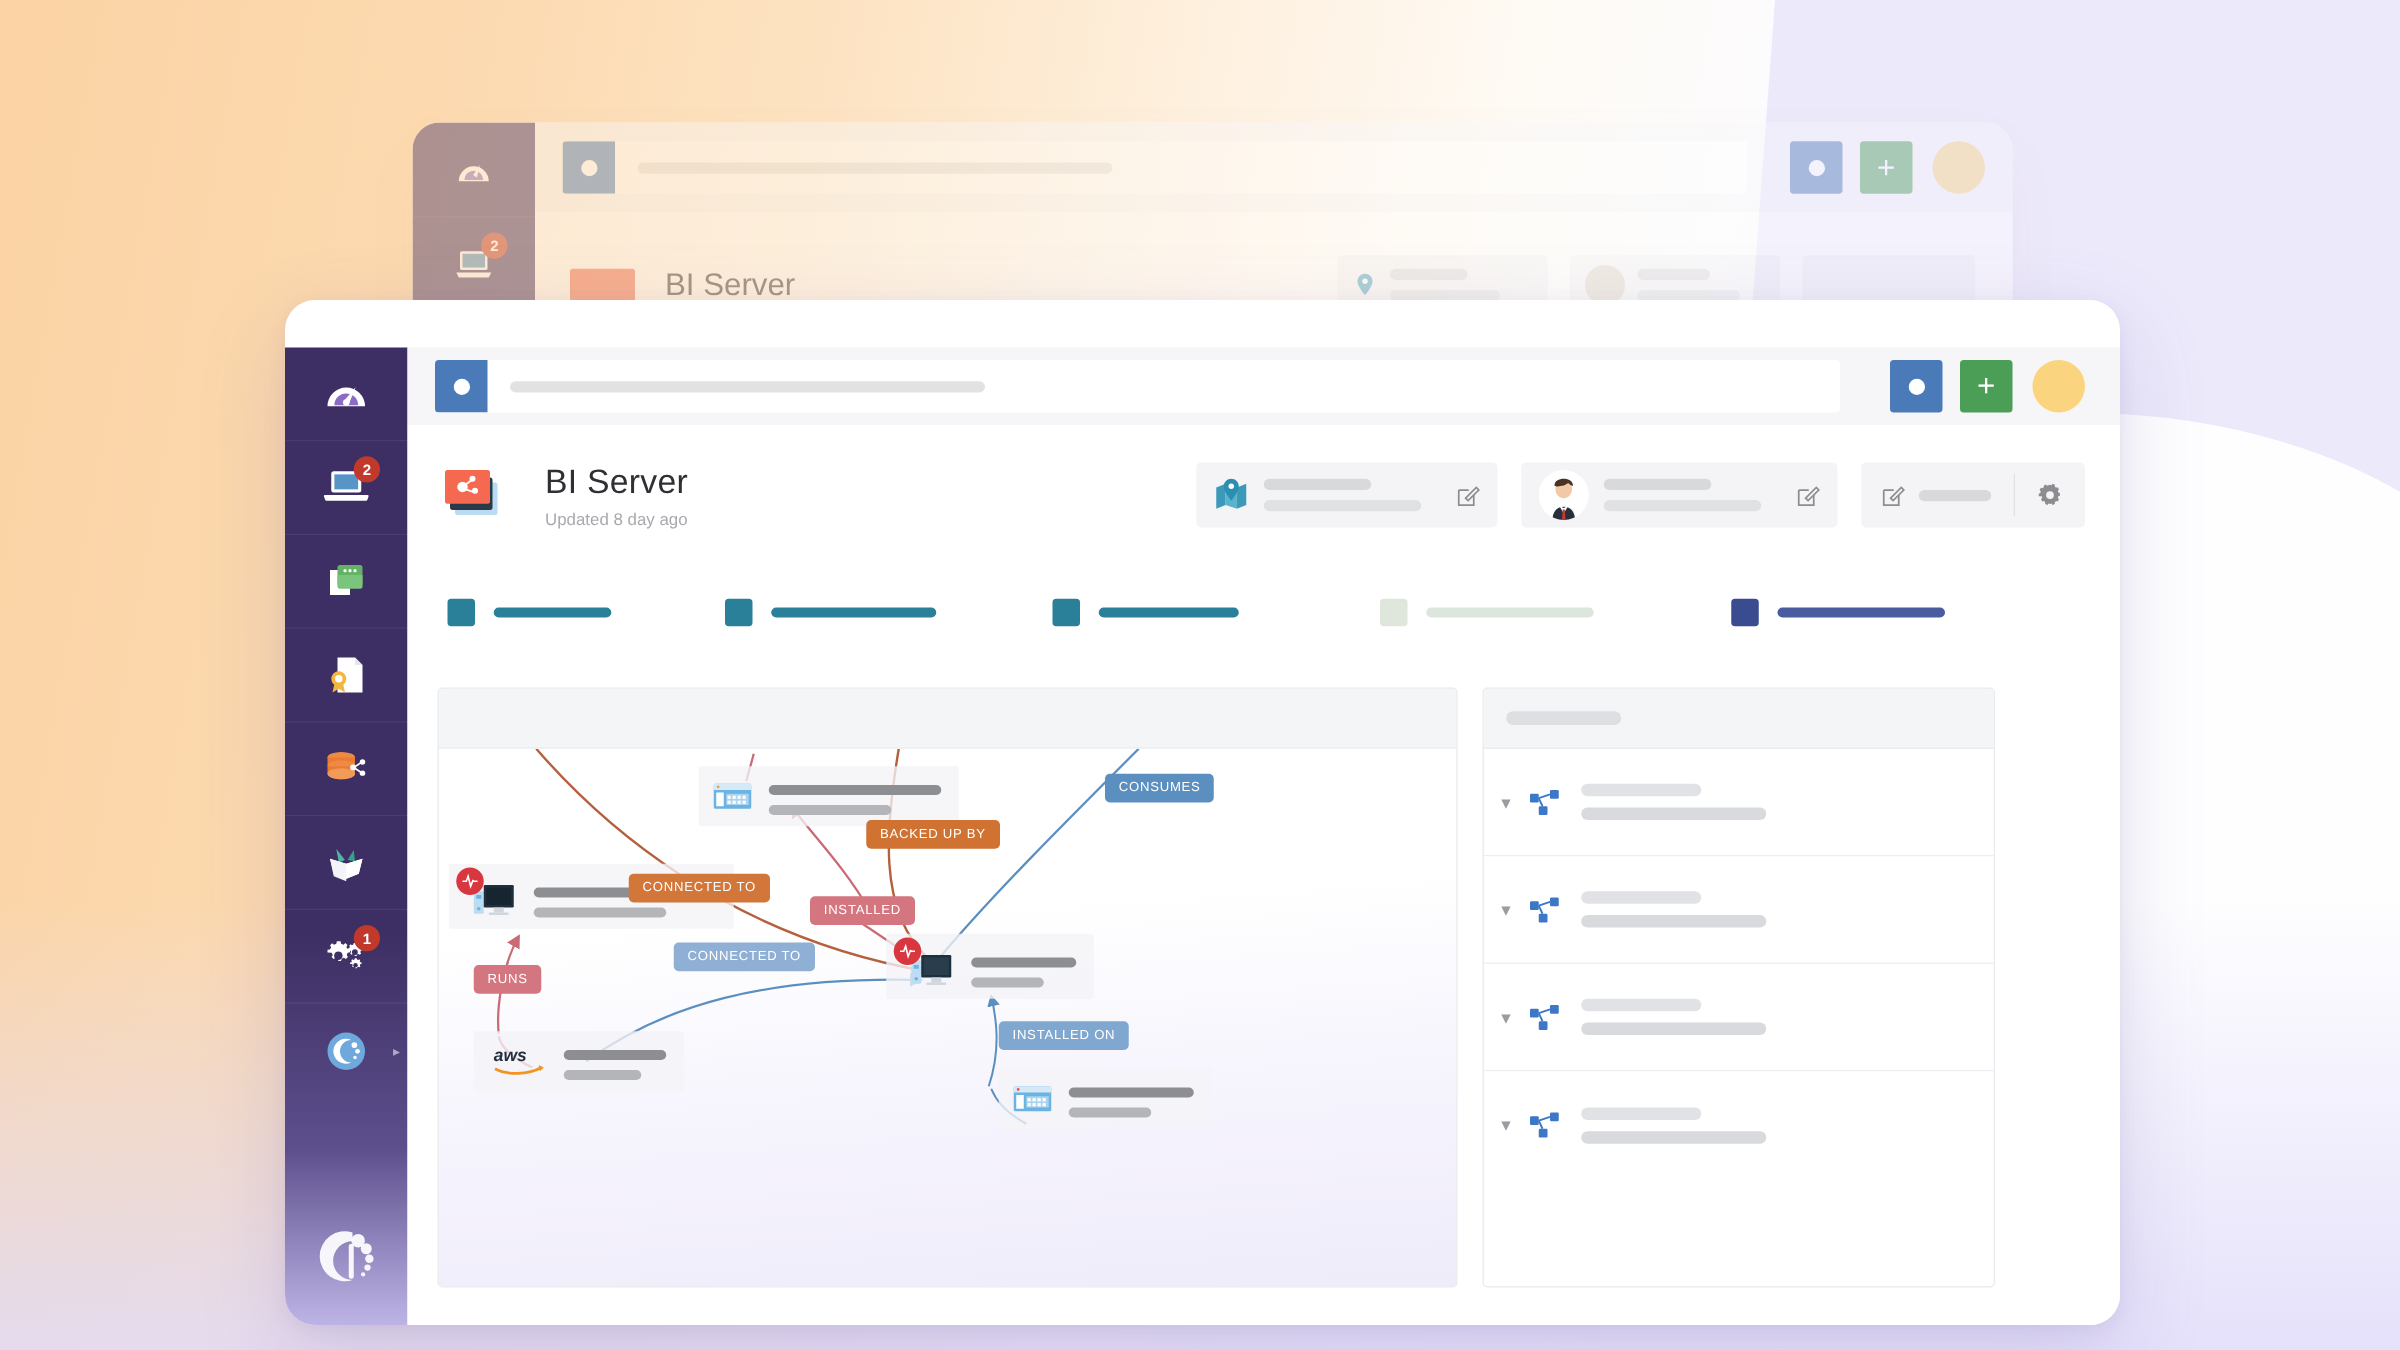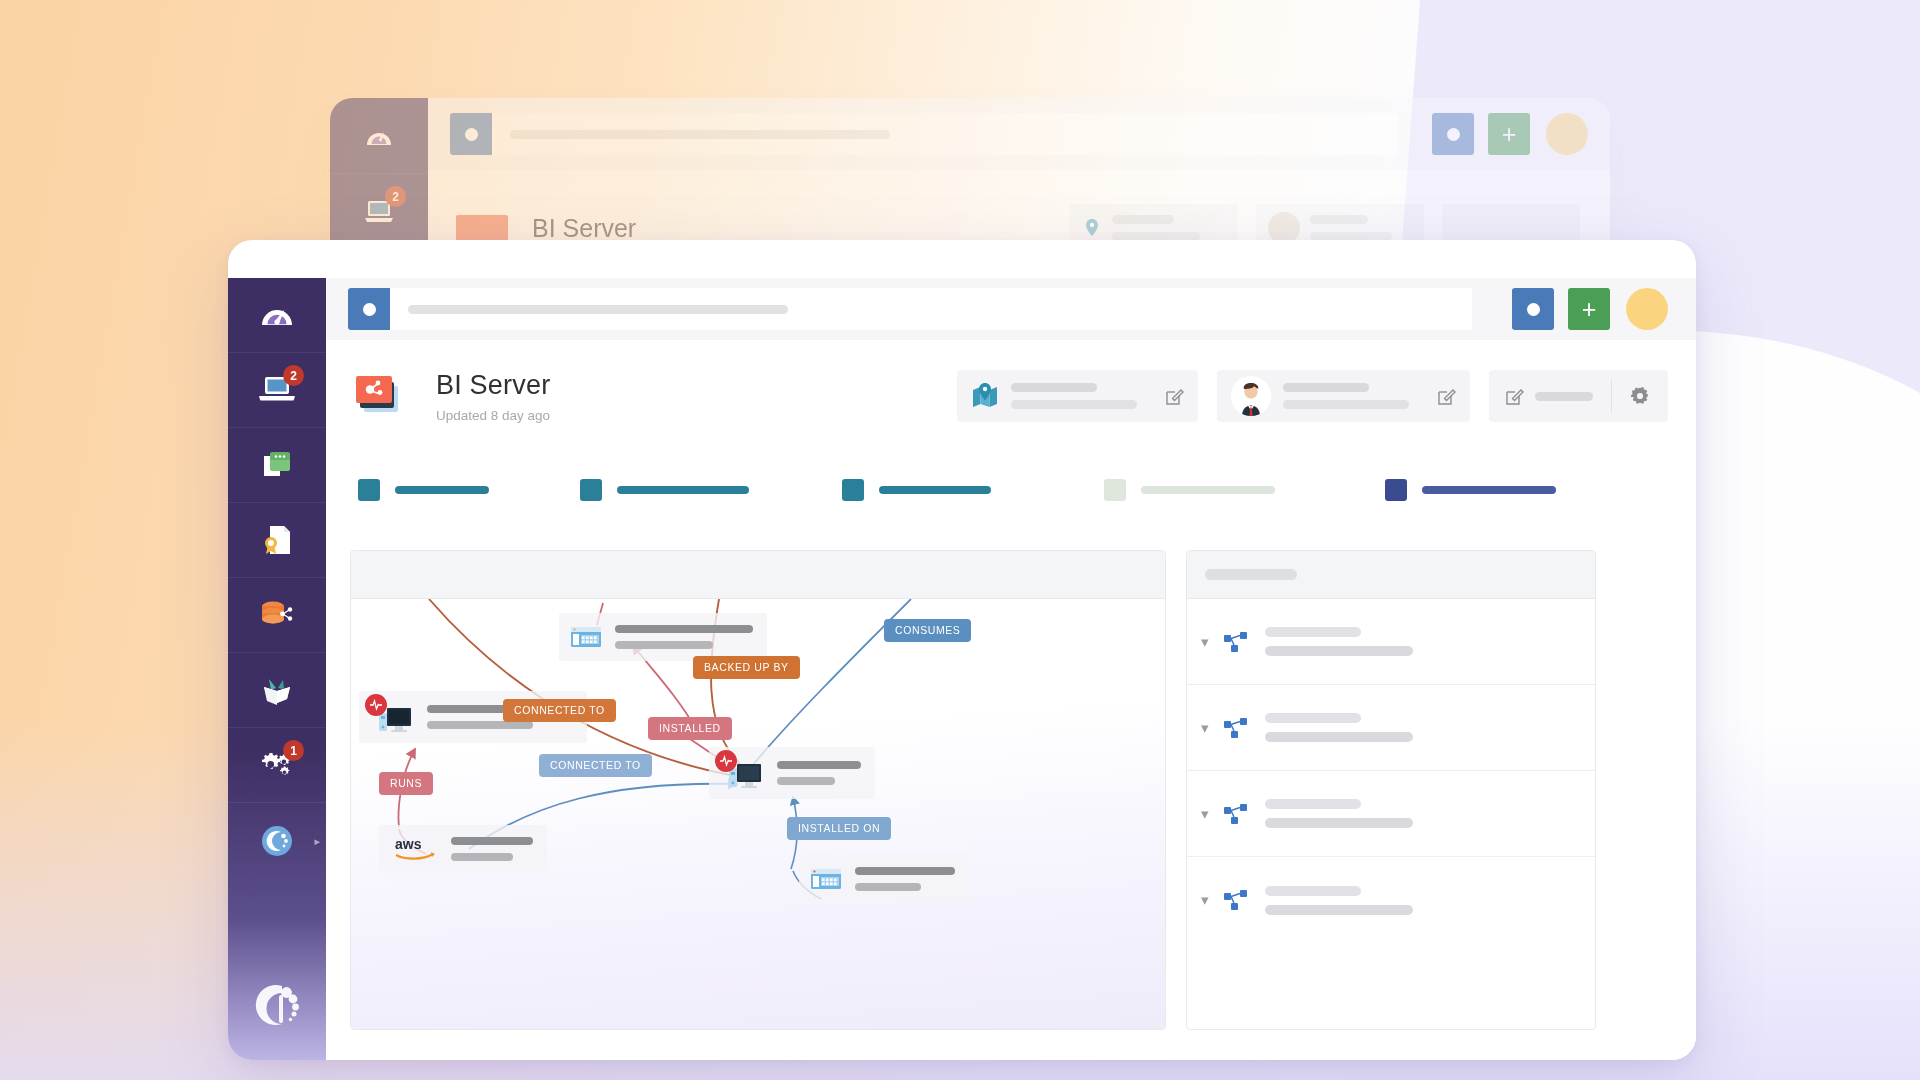--- a/index.html
+++ b/index.html
@@ -250,25 +250,26 @@
   .graph-canvas {
     position: absolute; left: 0; top: 48px;
     width: 814px; height: 430px;
     background: linear-gradient(176deg, #ffffff 0%, #ffffff 32%, #f6f4fd 64%, #efecfa 100%);
     overflow: hidden;
   }
 
   
   .gnode {
     position: absolute;
-    display: flex; align-items: center;
+    display: flex; align-items: flex-end;
     background: rgba(244,244,247,.78);
     padding: 9px 14px 9px 10px;
     border-radius: 2px;
     cursor: pointer;
+    font-style: italic;
   }
   .gnode .gn-lines { margin-left: 12px; }
   .gl { height: 8px; border-radius: 4px; background: #8d8e92; }
   .gl.a { width: 138px; }
   .gl.b { width: 98px; margin-top: 8px; background: #b4b5b9; }
 
   
   .pill {
     position: absolute;
     color: #ffffff;
@@ -278,21 +279,21 @@
     border-radius: 4px;
     white-space: nowrap;
     cursor: pointer;
     font-family: "Liberation Sans", sans-serif;
   }
   .pill.orange     { background: #d2763a; }
   .pill.orange-d   { background: #cf7232; }
   .pill.red        { background: #d4767f; }
   .pill.blue       { background: #5b8fc0; }
   .pill.blue-l     { background: #8fb0d4; }
-  .pill.blue-m     { background: #7fa7cf; }
+  .pill.blue-m     { background: #7fa7cf; margin-left: 12px; }
 
   
   .lrow {
     height: 86px;
     display: flex; align-items: center;
     padding: 0 20px 0 14px;
     border-bottom: 1px solid #eceef1;
     cursor: pointer;
   }
   .lrow:last-child { border-bottom: none; }

